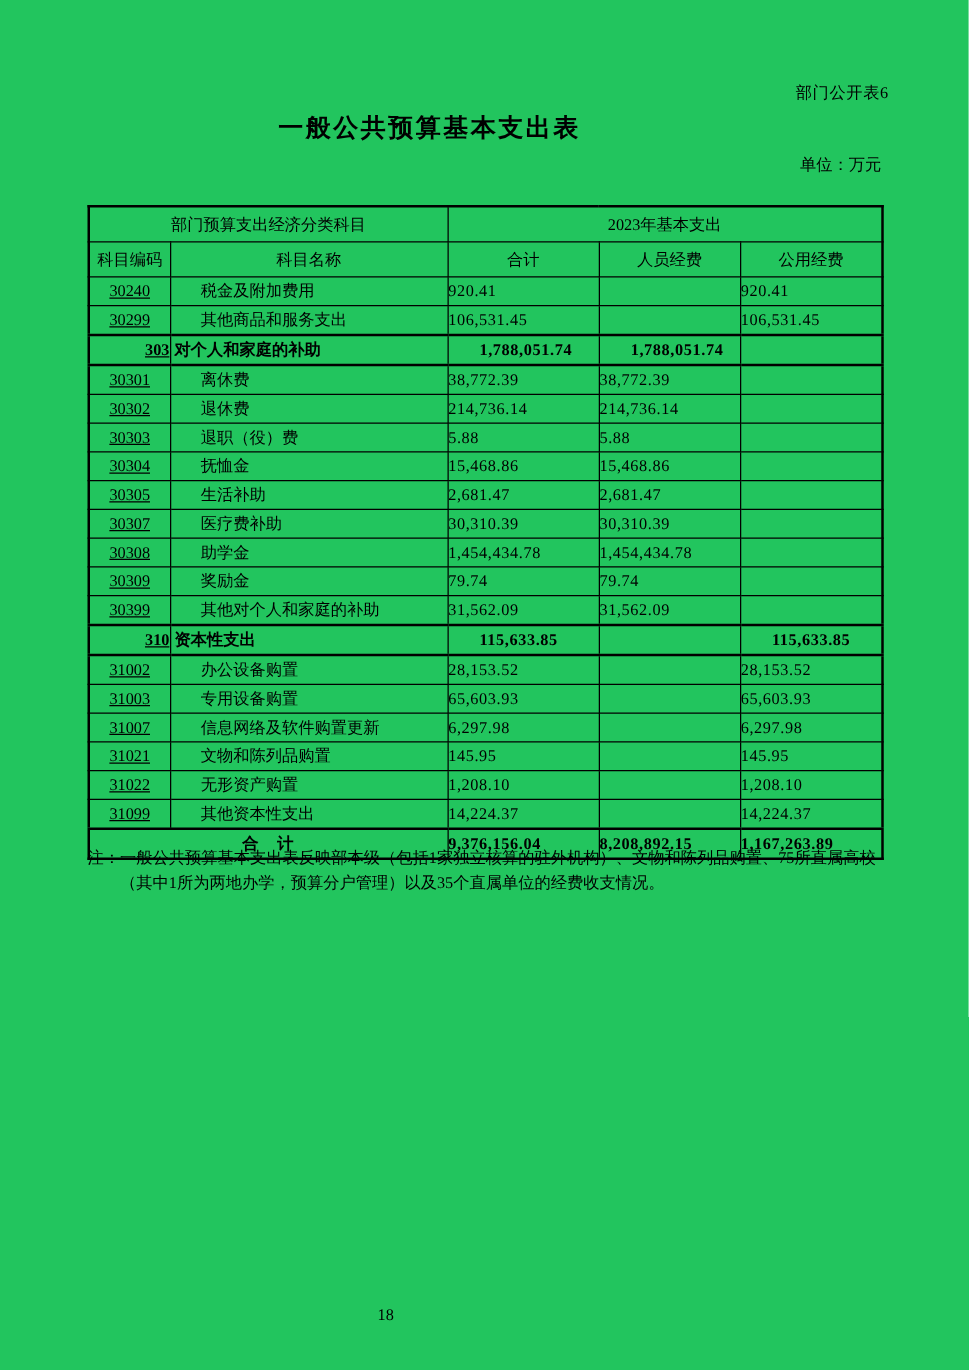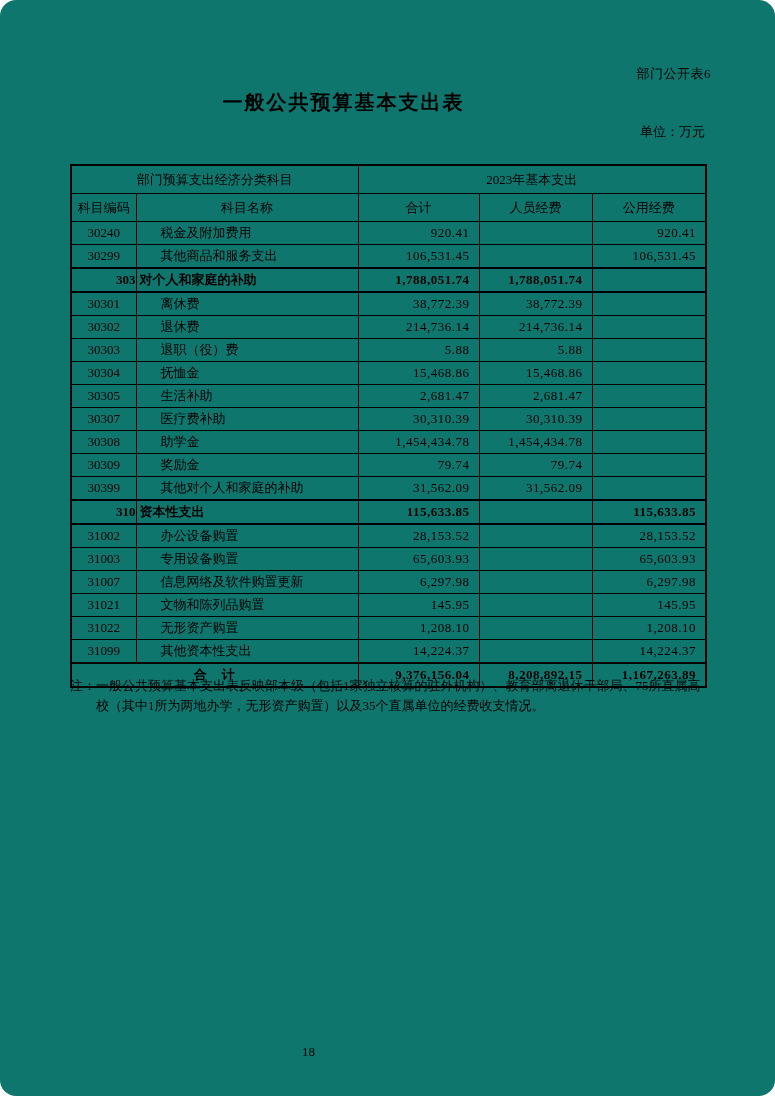--- a/index.html
+++ b/index.html
@@ -1,21 +1,21 @@
 <!DOCTYPE html>
 <html><head>
 <meta charset="utf-8">
 <style>
   html,body { margin:0; padding:0; background:#fff; }
   body {
     width:775px; height:1096px; position:relative;
     font-family:"Liberation Serif","DejaVu Serif",serif;
     color:#000; -webkit-font-smoothing:antialiased;
   }
-  .page { position:absolute; inset:0; background:#0f766e;border-radius:16px; }
+  .page { position:absolute; inset:0; background:#22c55e; }
 
   .doc-label {
     position:absolute; top:65px; right:64px;
     font-size:13px; letter-spacing:0.5px;
   }
   .title {
     position:absolute; top:89px; left:0; width:687px;
     text-align:center; font-size:20px; font-weight:bold;
     font-family:"Liberation Sans","DejaVu Sans",sans-serif;
     letter-spacing:2px;
@@ -31,25 +31,25 @@
     border:2px solid #000;
   }
   .budget th, .budget td {
     border:1px solid #000;
     font-size:13px; font-weight:normal;
     padding:0; overflow:hidden; white-space:nowrap;
   }
   .budget thead th { height:27px; text-align:center; }
   .budget tbody td { height:22px; }
 
-  .budget td.code { text-align:center; }
+  .budget td.code { text-align:center;text-decoration:underline; }
   .budget td.name { text-align:left; padding-left:24px; }
-  .budget td.num  { text-align:right; padding-right:9px; letter-spacing:0.5px; }
-
-  .budget tr.cat td { font-weight:bold; border-top:2px solid #000; border-bottom:2px solid #000; }
+  .budget td.num  { text-align:left; padding-right:9px; letter-spacing:0.5px; }
+
+  .budget tr.cat td { font-weight:bold; border-top:2px solid #000; border-bottom:2px solid #000;padding-left:25px; }
   .budget tr.cat td.code { text-align:right; padding-left:7px; }
   .budget tr.cat td.name { padding-left:3px; }
 
   .budget tr.total td { font-weight:bold; border-top:2px solid #000; }
   .budget tr.total td.label { text-align:center; letter-spacing:1px; }
 
   .note {
     position:absolute; top:676px; left:70px; width:640px;
     font-size:13px; line-height:1.55; display:flex;
   }
@@ -231,18 +231,18 @@
           <td colspan="2" class="label">合　计</td>
           <td class="num">9,376,156.04</td>
           <td class="num">8,208,892.15</td>
           <td class="num">1,167,263.89</td>
         </tr>
       </tbody>
   </table>
 
   <div class="note">
     <span class="prefix">注：</span>
-    <span class="body">一般公共预算基本支出表反映部本级（包括1家独立核算的驻外机构）、教育部离退休干部局、75所直属高校（其中1所为两地办学，无形资产购置）以及35个直属单位的经费收支情况。</span>
+    <span class="body">一般公共预算基本支出表反映部本级（包括1家独立核算的驻外机构）、文物和陈列品购置、75所直属高校（其中1所为两地办学，预算分户管理）以及35个直属单位的经费收支情况。</span>
   </div>
 
   <div class="page-number">18</div>
 
 </div>
 
 </body></html>

